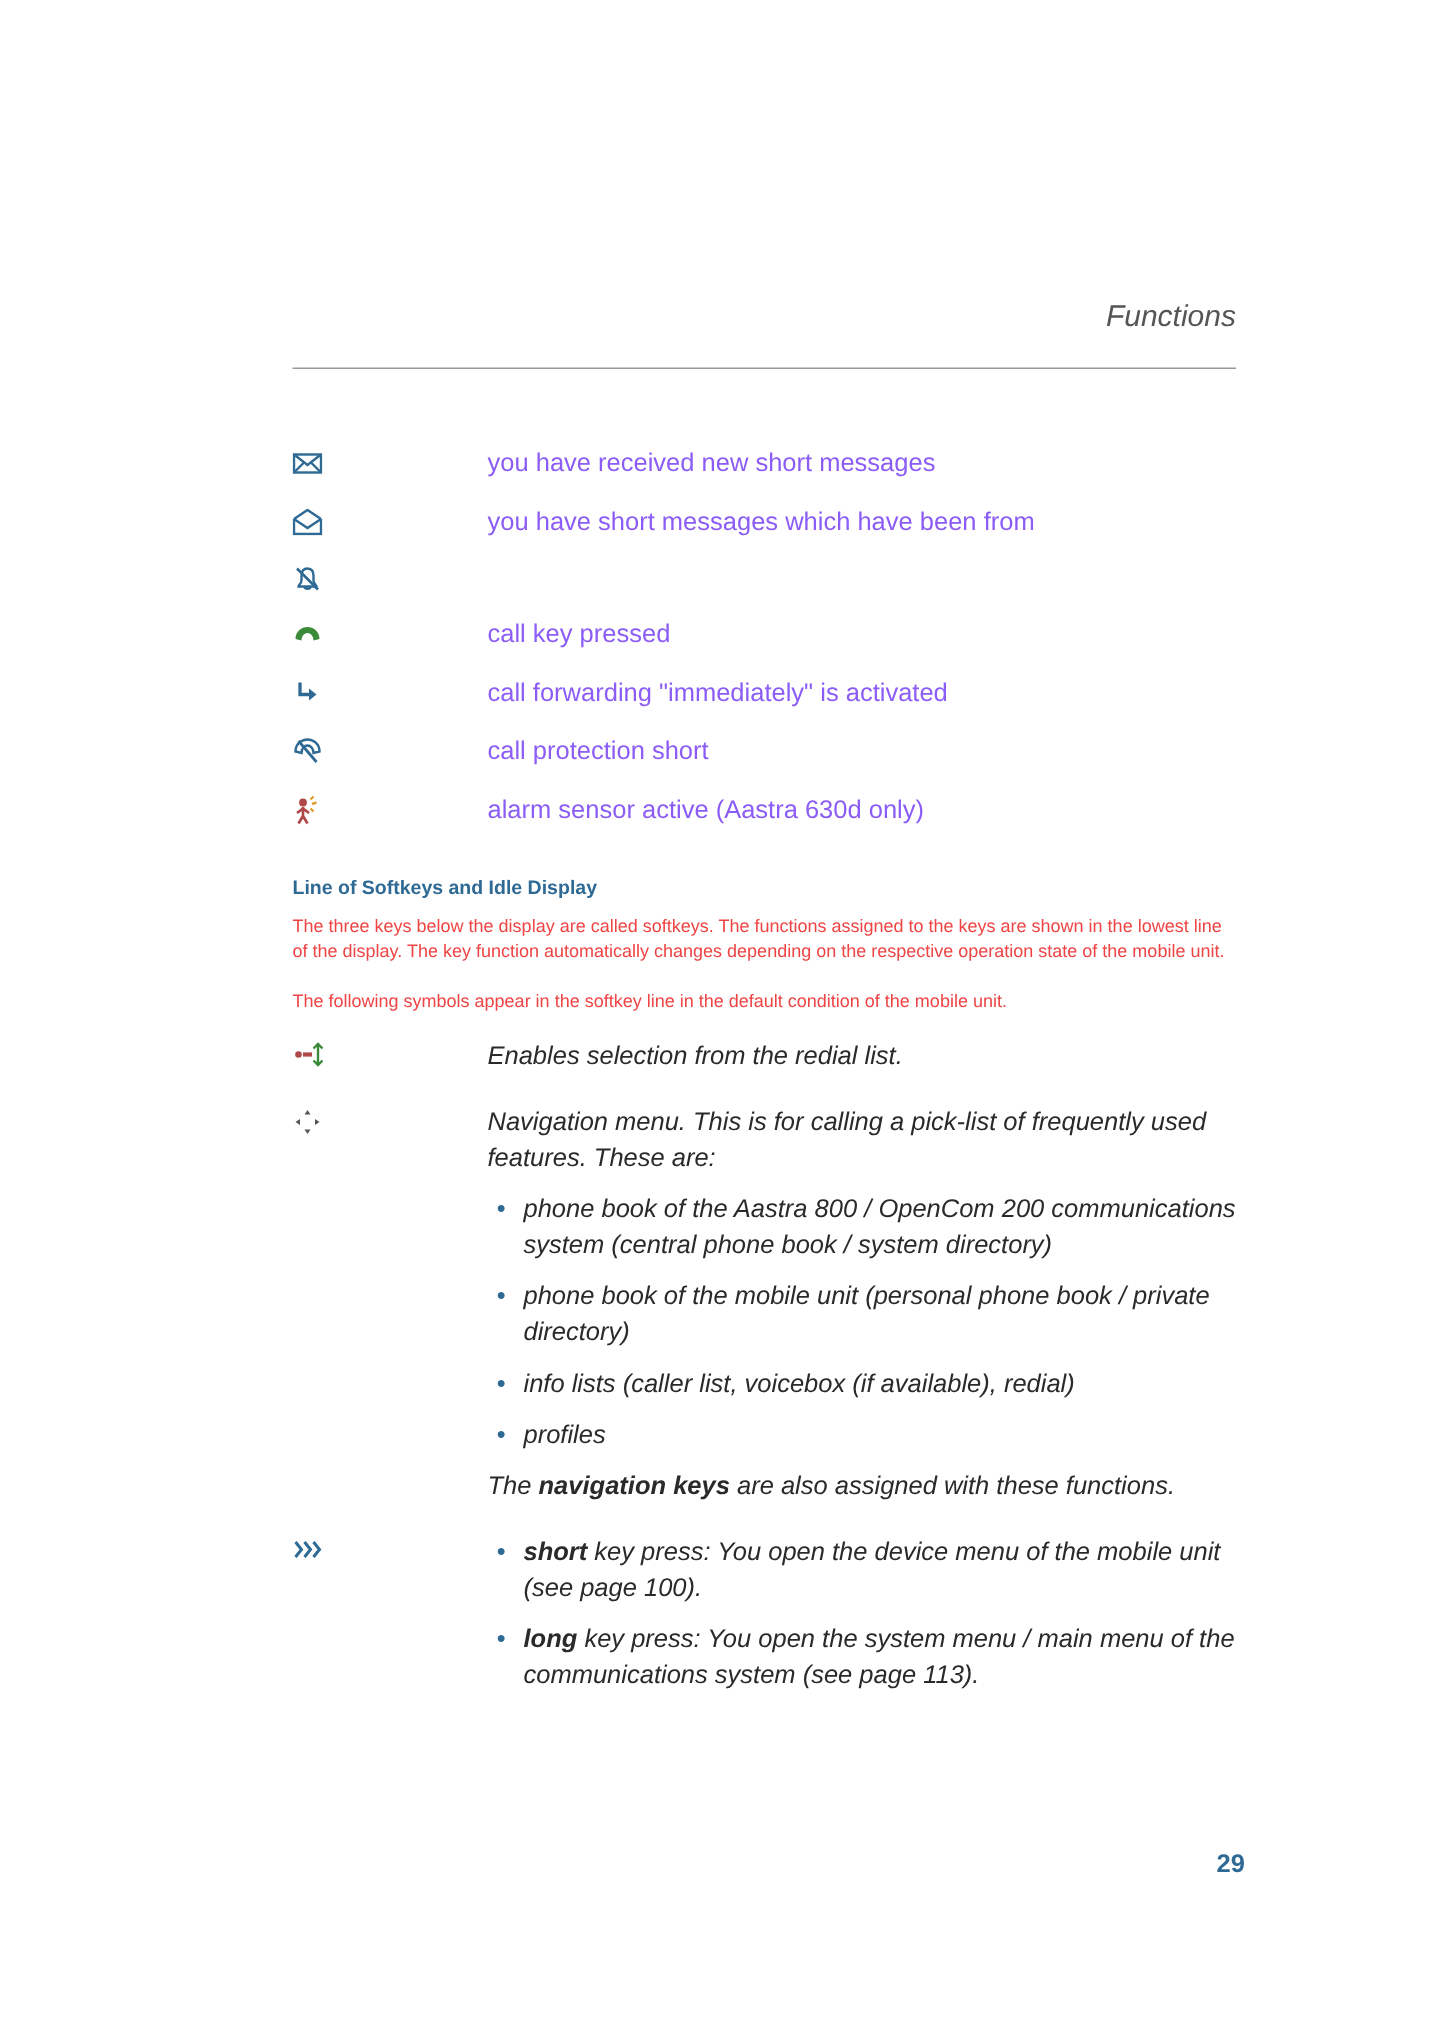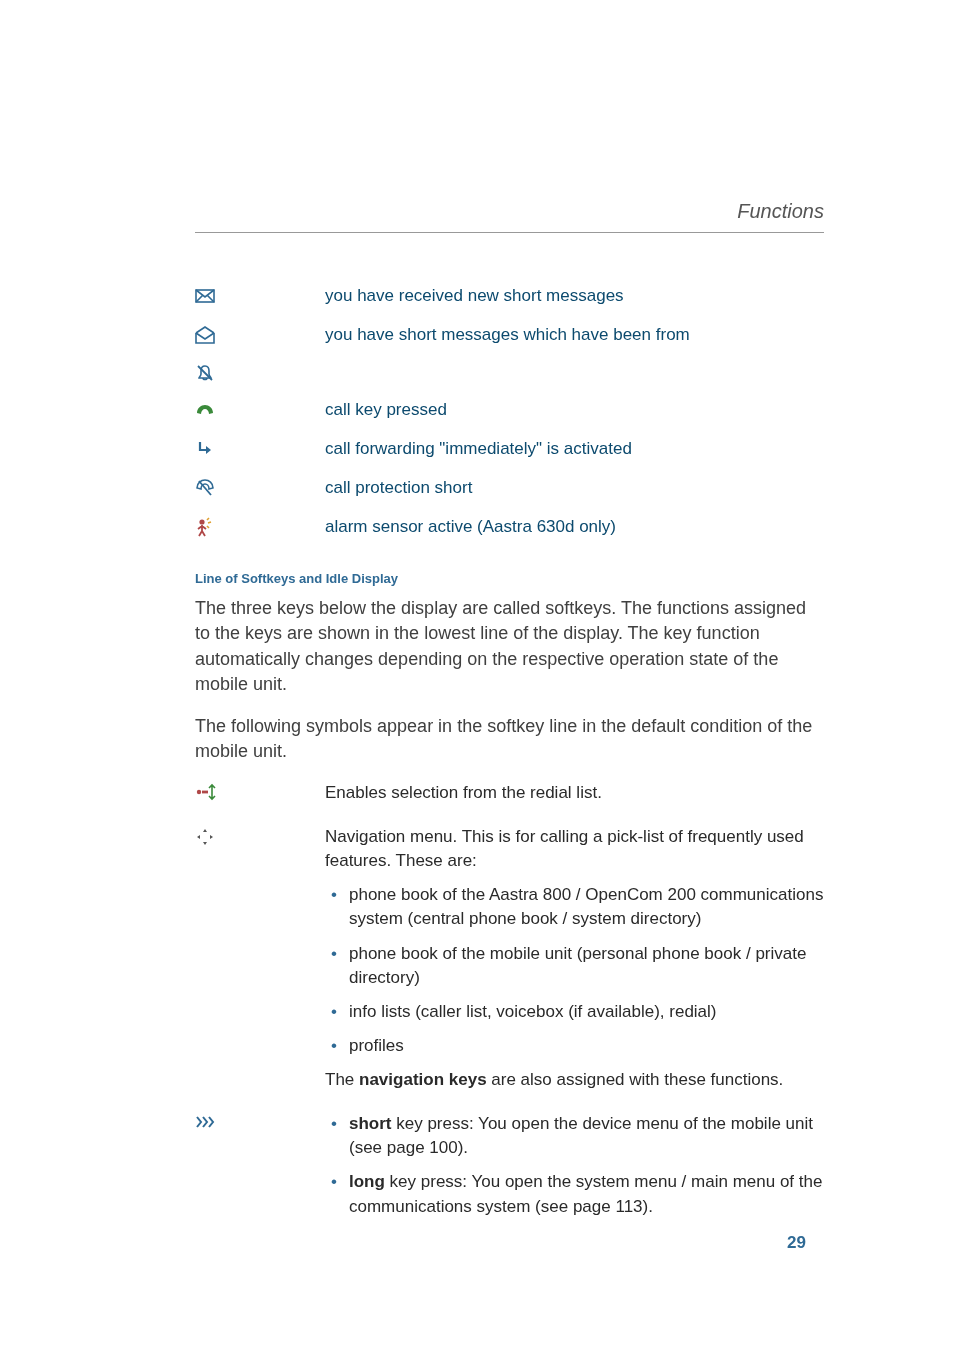--- a/index.html
+++ b/index.html
@@ -10,21 +10,21 @@
     width: 954px;
     height: 1351px;
     background: #fff;
     position: relative;
   }
   .page {
     padding: 200px 130px 0 195px;
   }
   .header-area {
     border-bottom: 1px solid #999;
-    padding-bottom: 9px;
+    padding-bottom: 22px;
     margin-bottom: 52px;
   }
   .header-title {
     font-style: italic;
     color: #555;
     font-size: 20px;
     text-align: right;
     font-weight: 400;
   }
   .icon-table {
@@ -38,50 +38,51 @@
   .icon-cell {
     width: 130px;
     flex-shrink: 0;
     display: flex;
     align-items: center;
   }
   .icon-cell svg { display: block; }
   .desc-cell {
     flex: 1;
     font-size: 17px;
-    color: #0c4a6e;
+    color: #8b5cf6;
     line-height: 1.35;
   }
   .section-heading {
     color: #2f6a95;
     font-weight: 600;
     font-size: 13px;
     margin-bottom: 10px;
   }
   .para {
-    font-size: 18px;
+    font-size: 12px;
     line-height: 1.42;
     margin-bottom: 16px;
-    color: #404040;
+    color: #ef4444;
   }
   .softkey-table { }
   .softkey-row {
     display: flex;
     align-items: flex-start;
     margin-bottom: 10px;
   }
   .softkey-icon {
     width: 130px;
     flex-shrink: 0;
     padding-top: 2px;
   }
   .softkey-body {
     flex: 1;
     font-size: 17px;
     line-height: 1.42;
+    font-style: italic;
   }
   .softkey-body p { margin-bottom: 10px; }
   ul.bullets {
     list-style: none;
     padding: 0;
     margin: 0 0 10px 0;
   }
   ul.bullets li {
     position: relative;
     padding-left: 24px;
@@ -93,21 +94,21 @@
     position: absolute;
     left: 6px;
     top: 0;
     color: #2f6a95;
     font-size: 17px;
   }
   .bold { font-weight: 700; }
   .page-number {
     position: absolute;
     bottom: 98px;
-    right: 148px;
+    right: 124px;
     color: #2f6a95;
     font-weight: 600;
     font-size: 17px;
   }
 </style>
 </head>
 <body>
 
 <div class="page">
 

